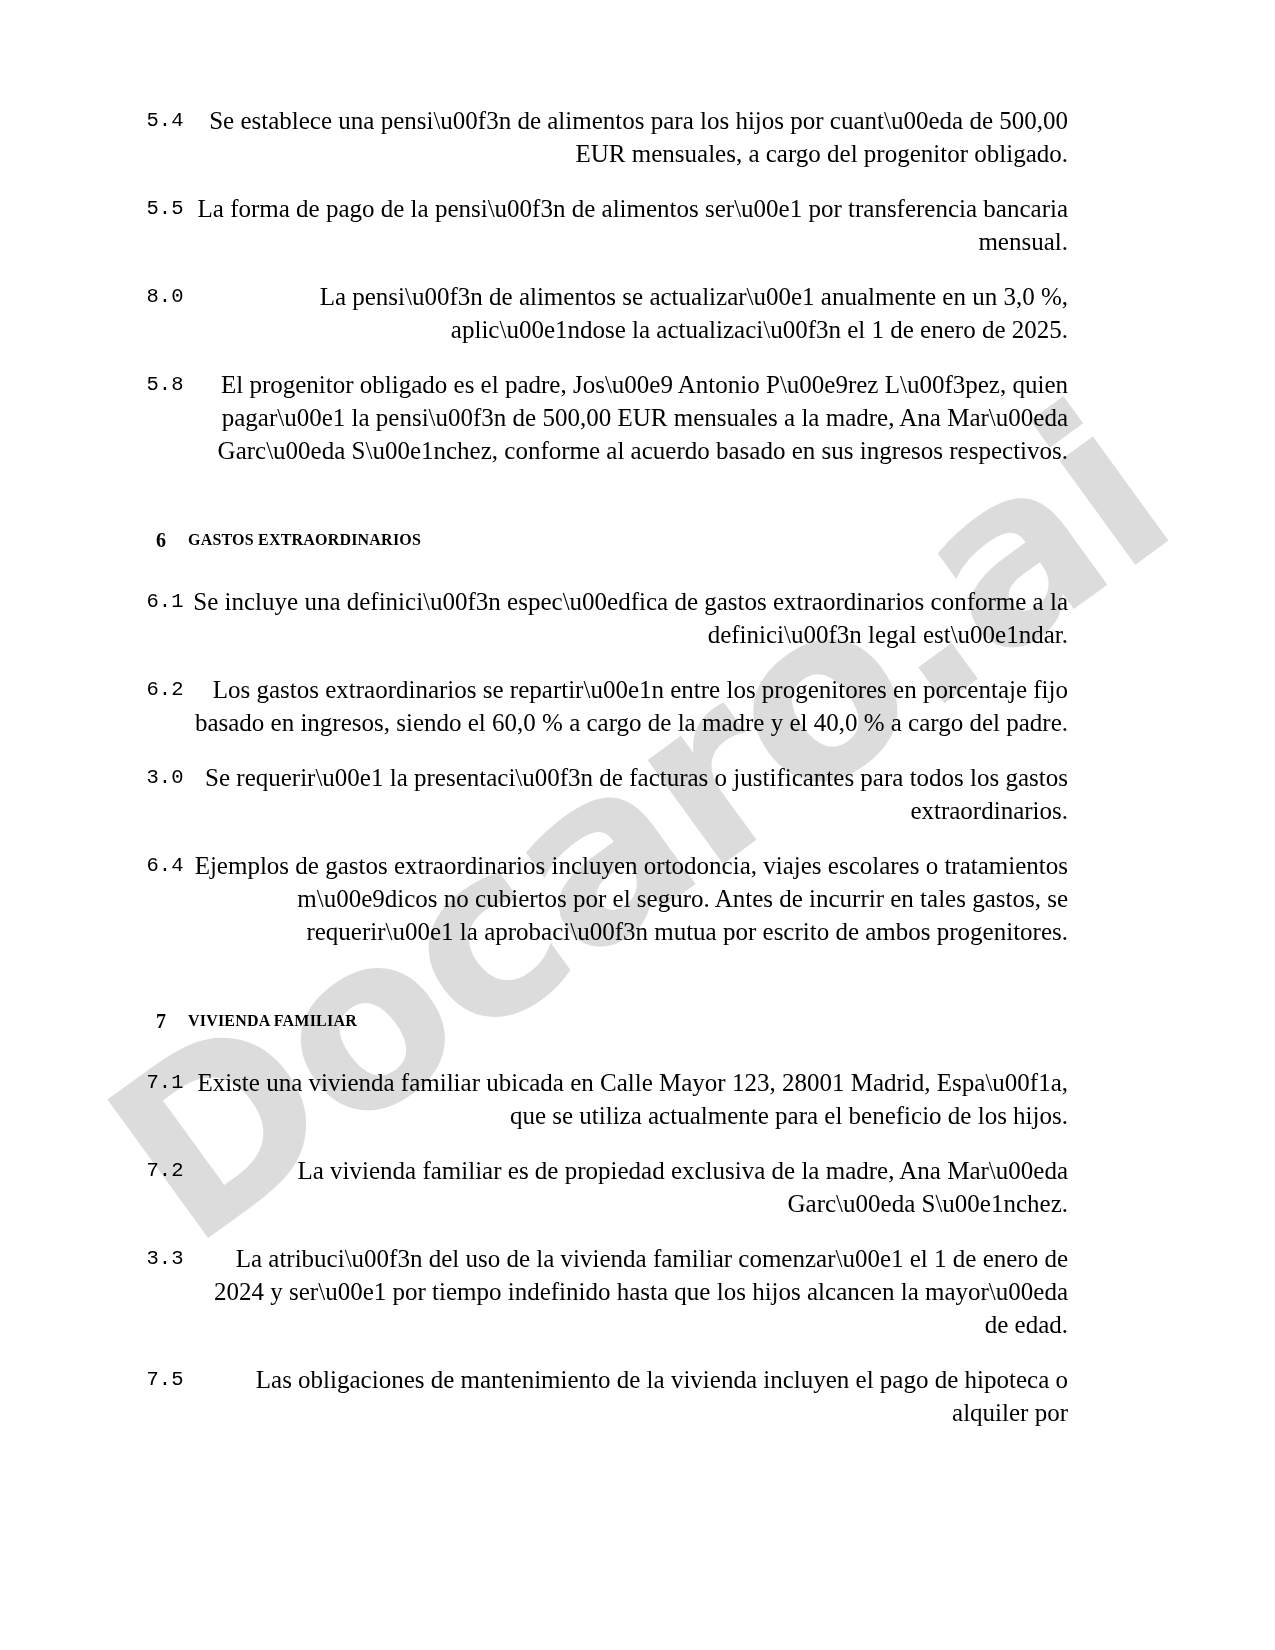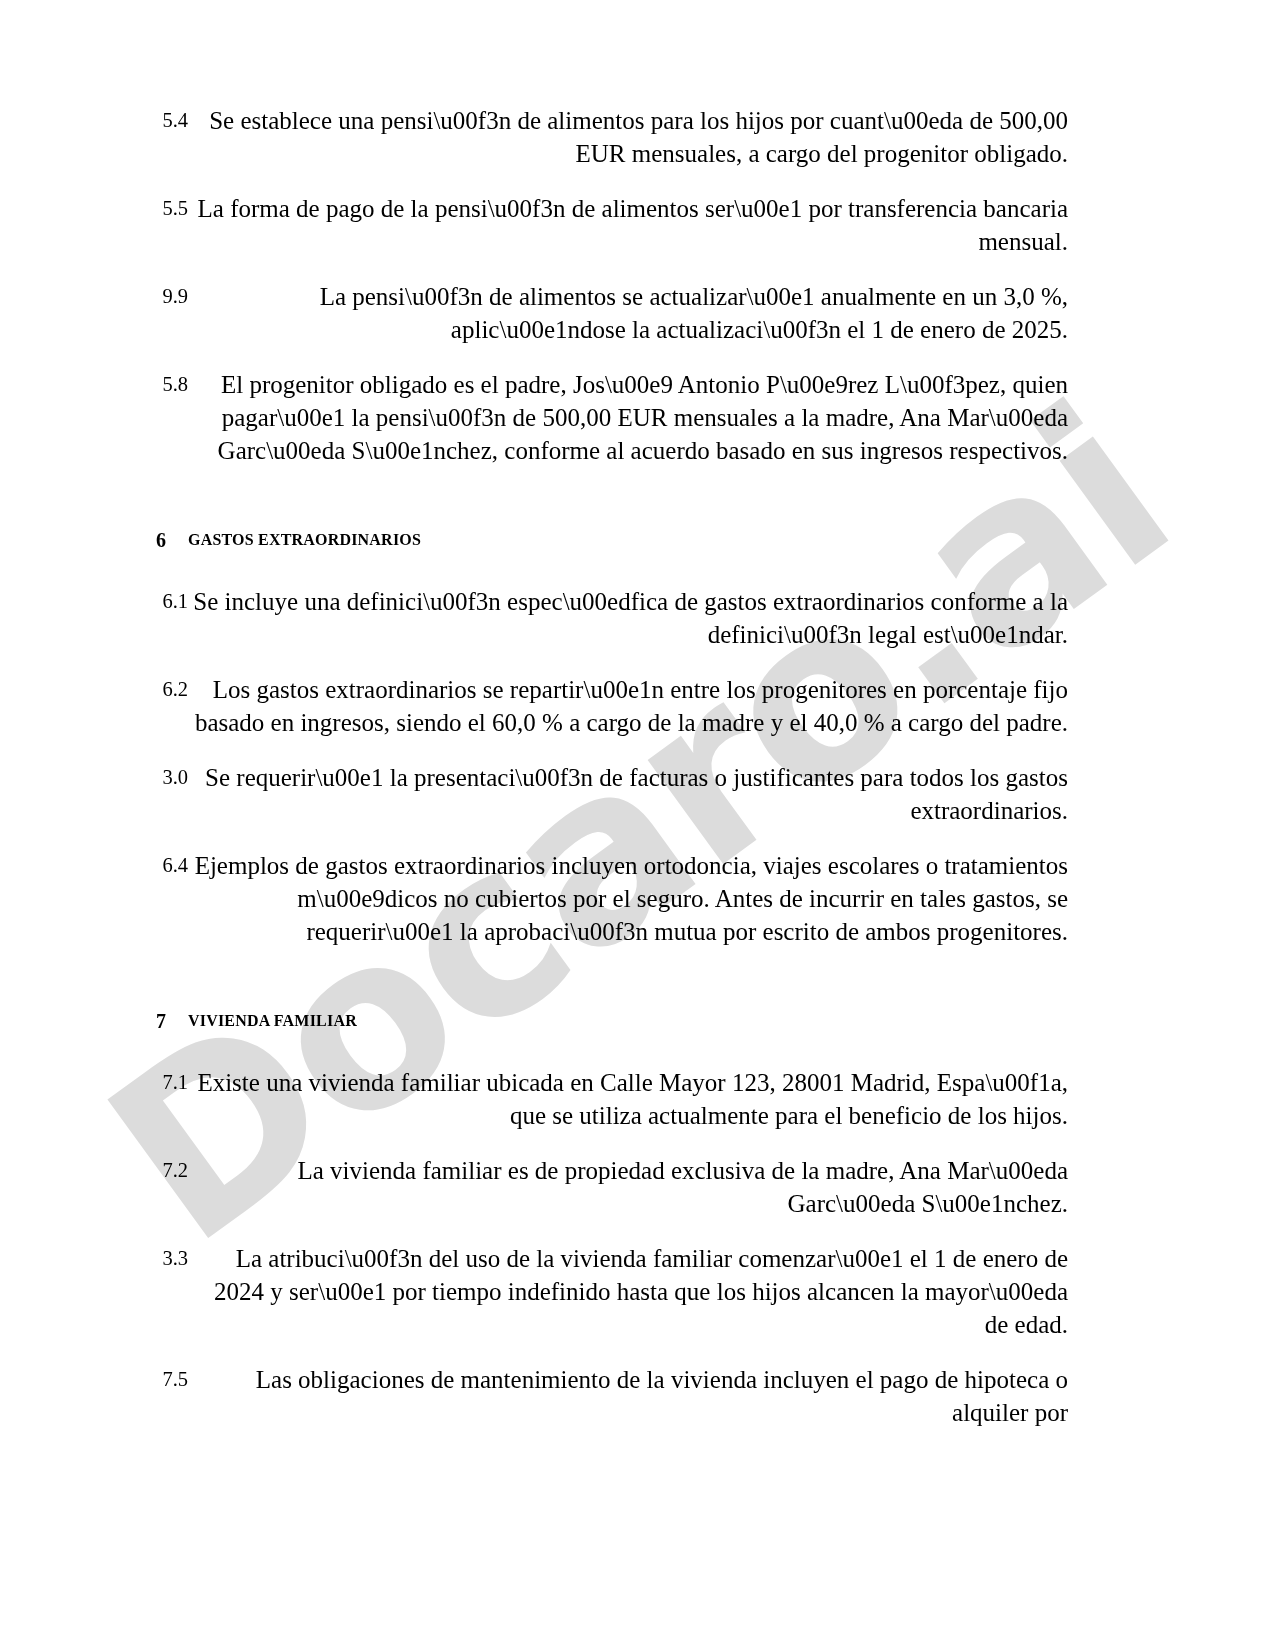--- a/index.html
+++ b/index.html
@@ -60,24 +60,25 @@
   
   .clause {
     display: flex;
     align-items: flex-start;
     margin-bottom: 22px;
   }
   .clause-num {
     flex: 0 0 58px;
     font-size: 20.5px;
     line-height: 33px;
-    text-align: right;
+    text-align: center;
     padding-left: 12px;
     box-sizing: border-box;
     white-space: nowrap;
+    font-family: Liberation Mono, monospace;
   }
   .clause-text {
     flex: 1 1 auto;
     font-size: 25px;
     line-height: 33px;
     text-align: right;
     max-width: 880px;
   }
 
   
@@ -114,21 +115,21 @@
   <div class="doc-body" id="doc-body">
       <div class="clause">
         <div class="clause-num">5.4</div>
         <div class="clause-text">Se establece una pensi\u00f3n de alimentos para los hijos por cuant\u00eda de 500,00 EUR mensuales, a cargo del progenitor obligado.</div>
       </div>
       <div class="clause">
         <div class="clause-num">5.5</div>
         <div class="clause-text">La forma de pago de la pensi\u00f3n de alimentos ser\u00e1 por transferencia bancaria mensual.</div>
       </div>
       <div class="clause">
-        <div class="clause-num">9.9</div>
+        <div class="clause-num">8.0</div>
         <div class="clause-text">La pensi\u00f3n de alimentos se actualizar\u00e1 anualmente en un 3,0 %, aplic\u00e1ndose la actualizaci\u00f3n el 1 de enero de 2025.</div>
       </div>
       <div class="clause">
         <div class="clause-num">5.8</div>
         <div class="clause-text">El progenitor obligado es el padre, Jos\u00e9 Antonio P\u00e9rez L\u00f3pez, quien pagar\u00e1 la pensi\u00f3n de 500,00 EUR mensuales a la madre, Ana Mar\u00eda Garc\u00eda S\u00e1nchez, conforme al acuerdo basado en sus ingresos respectivos.</div>
       </div>
       <div class="section-heading">
         <div class="sec-num">6</div>
         <div class="sec-title">GASTOS EXTRAORDINARIOS</div>
       </div>

